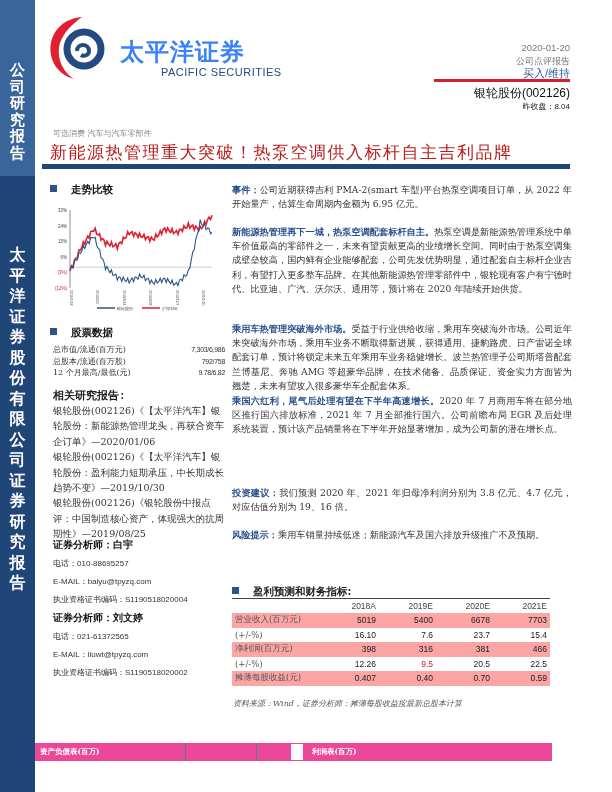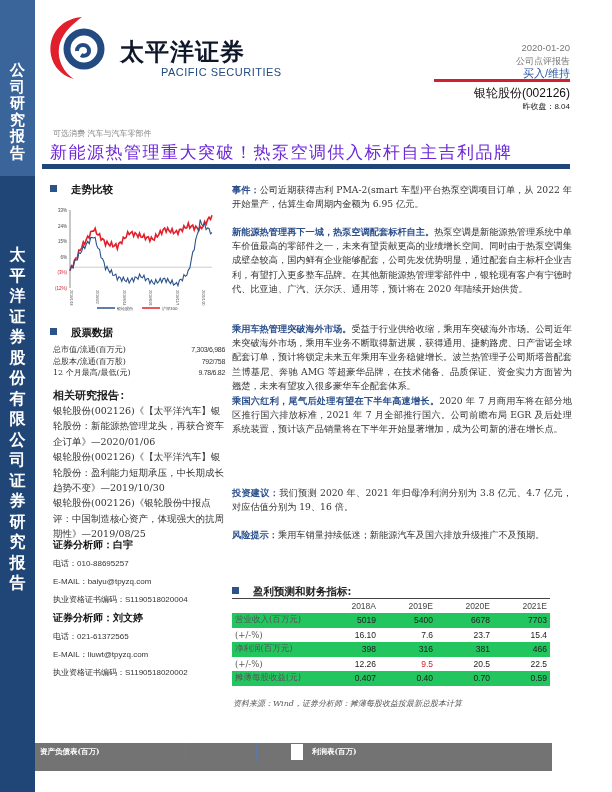--- a/index.html
+++ b/index.html
@@ -3,31 +3,31 @@
 <meta charset="utf-8">
 <style>
   * { margin: 0; padding: 0; box-sizing: border-box; }
   body { width: 612px; height: 792px; background: #ffffff; position: relative; overflow: hidden; font-family: "DejaVu Sans", sans-serif; color: #222; }
   .sidebar { position: absolute; left: 0; top: 0; width: 35px; height: 792px; background: #1f4677; }
   .sidebar-top { position: absolute; left: 0; top: 0; width: 35px; height: 176px; background: #3a659a; }
   .side-text { position: absolute; left: 0; width: 35px; color: #fff; font-weight: bold; text-align: center; font-family: "DejaVu Serif", serif; }
   .side-text.t1 { top: 62px; font-size: 15px; line-height: 16.5px; }
   .side-text.t2 { top: 245px; font-size: 16px; line-height: 20.5px; }
   .logo { position: absolute; left: 44px; top: 13px; }
-  .logo-cn { position: absolute; left: 120px; top: 36px; font-size: 24px; font-weight: bold; color: #0f172a; letter-spacing: 1px; font-family: "DejaVu Sans", sans-serif; }
+  .logo-cn { position: absolute; left: 120px; top: 36px; font-size: 24px; font-weight: bold; color: #3b82f6; letter-spacing: 1px; font-family: "DejaVu Sans", sans-serif; }
   .logo-en { position: absolute; left: 121px; top: 66px; font-size: 11px; color: #234b82; letter-spacing: 0.5px; font-family: "Liberation Sans", sans-serif; padding-left: 40px; }
   .hdr-right { position: absolute; right: 42px; text-align: right; font-family: "Liberation Sans", sans-serif; }
   .hdr-date { top: 42px; font-size: 9.5px; color: #777; }
   .hdr-type { top: 55px; font-size: 9px; color: #777; }
   .hdr-rating { top: 66px; font-size: 11px; color: #2e5aa0; }
   .red-line { position: absolute; left: 434px; top: 79px; width: 136px; height: 3px; background: #d32030; }
   .hdr-stock { top: 85px; font-size: 12px; color: #111; }
   .hdr-close { top: 101px; font-size: 8px; color: #222; }
   .category { position: absolute; left: 53px; top: 128px; font-size: 8px; color: #888; }
-  .title { position: absolute; left: 50px; top: 141px; font-size: 17px; color: #6d28d9; font-family: "DejaVu Serif", serif; letter-spacing: 1.5px; }
+  .title { position: absolute; left: 50px; top: 141px; font-size: 17px; color: #b91c1c; font-family: "DejaVu Serif", serif; letter-spacing: 1.5px; }
   .title-bar { position: absolute; left: 42px; top: 164px; width: 528px; height: 5px; background: #1f4677; }
   .sec-head { position: absolute; font-size: 10.5px; font-weight: bold; color: #111; font-family: "DejaVu Serif", serif; }
   .sq { display: inline-block; width: 7px; height: 7px; background: #2b5389; margin-right: 14px; vertical-align: 1px; }
   .chart-wrap { position: absolute; left: 42px; top: 200px; width: 180px; height: 118px; }
   .chart-wrap svg { width: 100%; height: 100%; }
   .stock-data { position: absolute; left: 53px; top: 344px; width: 172px; font-size: 8px; color: #333; font-family: "DejaVu Serif", serif; }
   .stock-data .row { display: flex; justify-content: space-between; height: 11.5px; line-height: 11.5px; }
   .stock-data .val { font-family: "Liberation Sans", sans-serif; font-size: 7px; letter-spacing: -0.3px; }
   .related-head { position: absolute; left: 53px; top: 388px; font-size: 11px; font-weight: bold; font-family: Liberation Mono, monospace; }
   .related { position: absolute; left: 53px; top: 403px; width: 175px; font-size: 9.5px; line-height: 15.4px; color: #333; font-family: "DejaVu Serif", serif; }
@@ -35,26 +35,26 @@
   .analyst .name { font-size: 10px; font-weight: bold; color: #111; height: 20px; }
   .analyst .line { font-size: 8px; color: #333; height: 18px; }
   .analyst .line .v { font-family: "Liberation Sans", sans-serif; font-size: 8px; }
   .body-text { position: absolute; left: 232px; width: 340px; font-size: 9.2px; line-height: 14.2px; color: #333; font-family: "DejaVu Serif", serif; text-align: justify; }
   .body-text .lead { color: #2b4f8c; font-weight: bold; }
   .fin-head { position: absolute; left: 232px; top: 585px; font-size: 10.5px; font-weight: bold; font-family: "DejaVu Serif", serif; }
   table.fin { position: absolute; left: 232px; top: 598px; width: 318px; border-collapse: collapse; font-size: 8.5px; }
   table.fin td { height: 14.5px; padding: 0 3px; text-align: right; font-family: "Liberation Sans", sans-serif; }
   table.fin td:first-child { text-align: left; font-family: "DejaVu Serif", serif; color: #555; width: 90px; }
   table.fin tr.head td { border-top: 1px solid #444; color: #444; }
-  table.fin tr.gray td { background: #22c55e; }
+  table.fin tr.gray td { background: #fca5a5; }
   table.fin tr.last td { border-bottom: 1px solid #444; }
   table.fin td.red { color: #d32030; }
   table.fin td.it { font-style: italic; }
   .source { position: absolute; left: 233px; top: 698px; font-size: 8px; color: #555; font-style: italic; font-family: "DejaVu Serif", serif; }
-  .bottom-bar { position: absolute; left: 35px; top: 743px; width: 517px; height: 28px; background: #737373; }
+  .bottom-bar { position: absolute; left: 35px; top: 743px; width: 517px; height: 18px; background: #ec4899; }
   .bottom-bar .lbl { position: absolute; top: 4px; font-size: 7.5px; color: #fff; font-weight: bold; font-family: "DejaVu Serif", serif; }
   .bottom-bar .sep { position: absolute; top: 0; width: 1px; height: 18px; background: #5a7aa3; }
   .bottom-bar .white { position: absolute; left: 256px; top: 1px; width: 12px; height: 16px; background: #fff; }
 </style>
 </head>
 <body>
 
 <div class="sidebar"></div>
 <div class="sidebar-top"></div>
 <div class="side-text t1">

